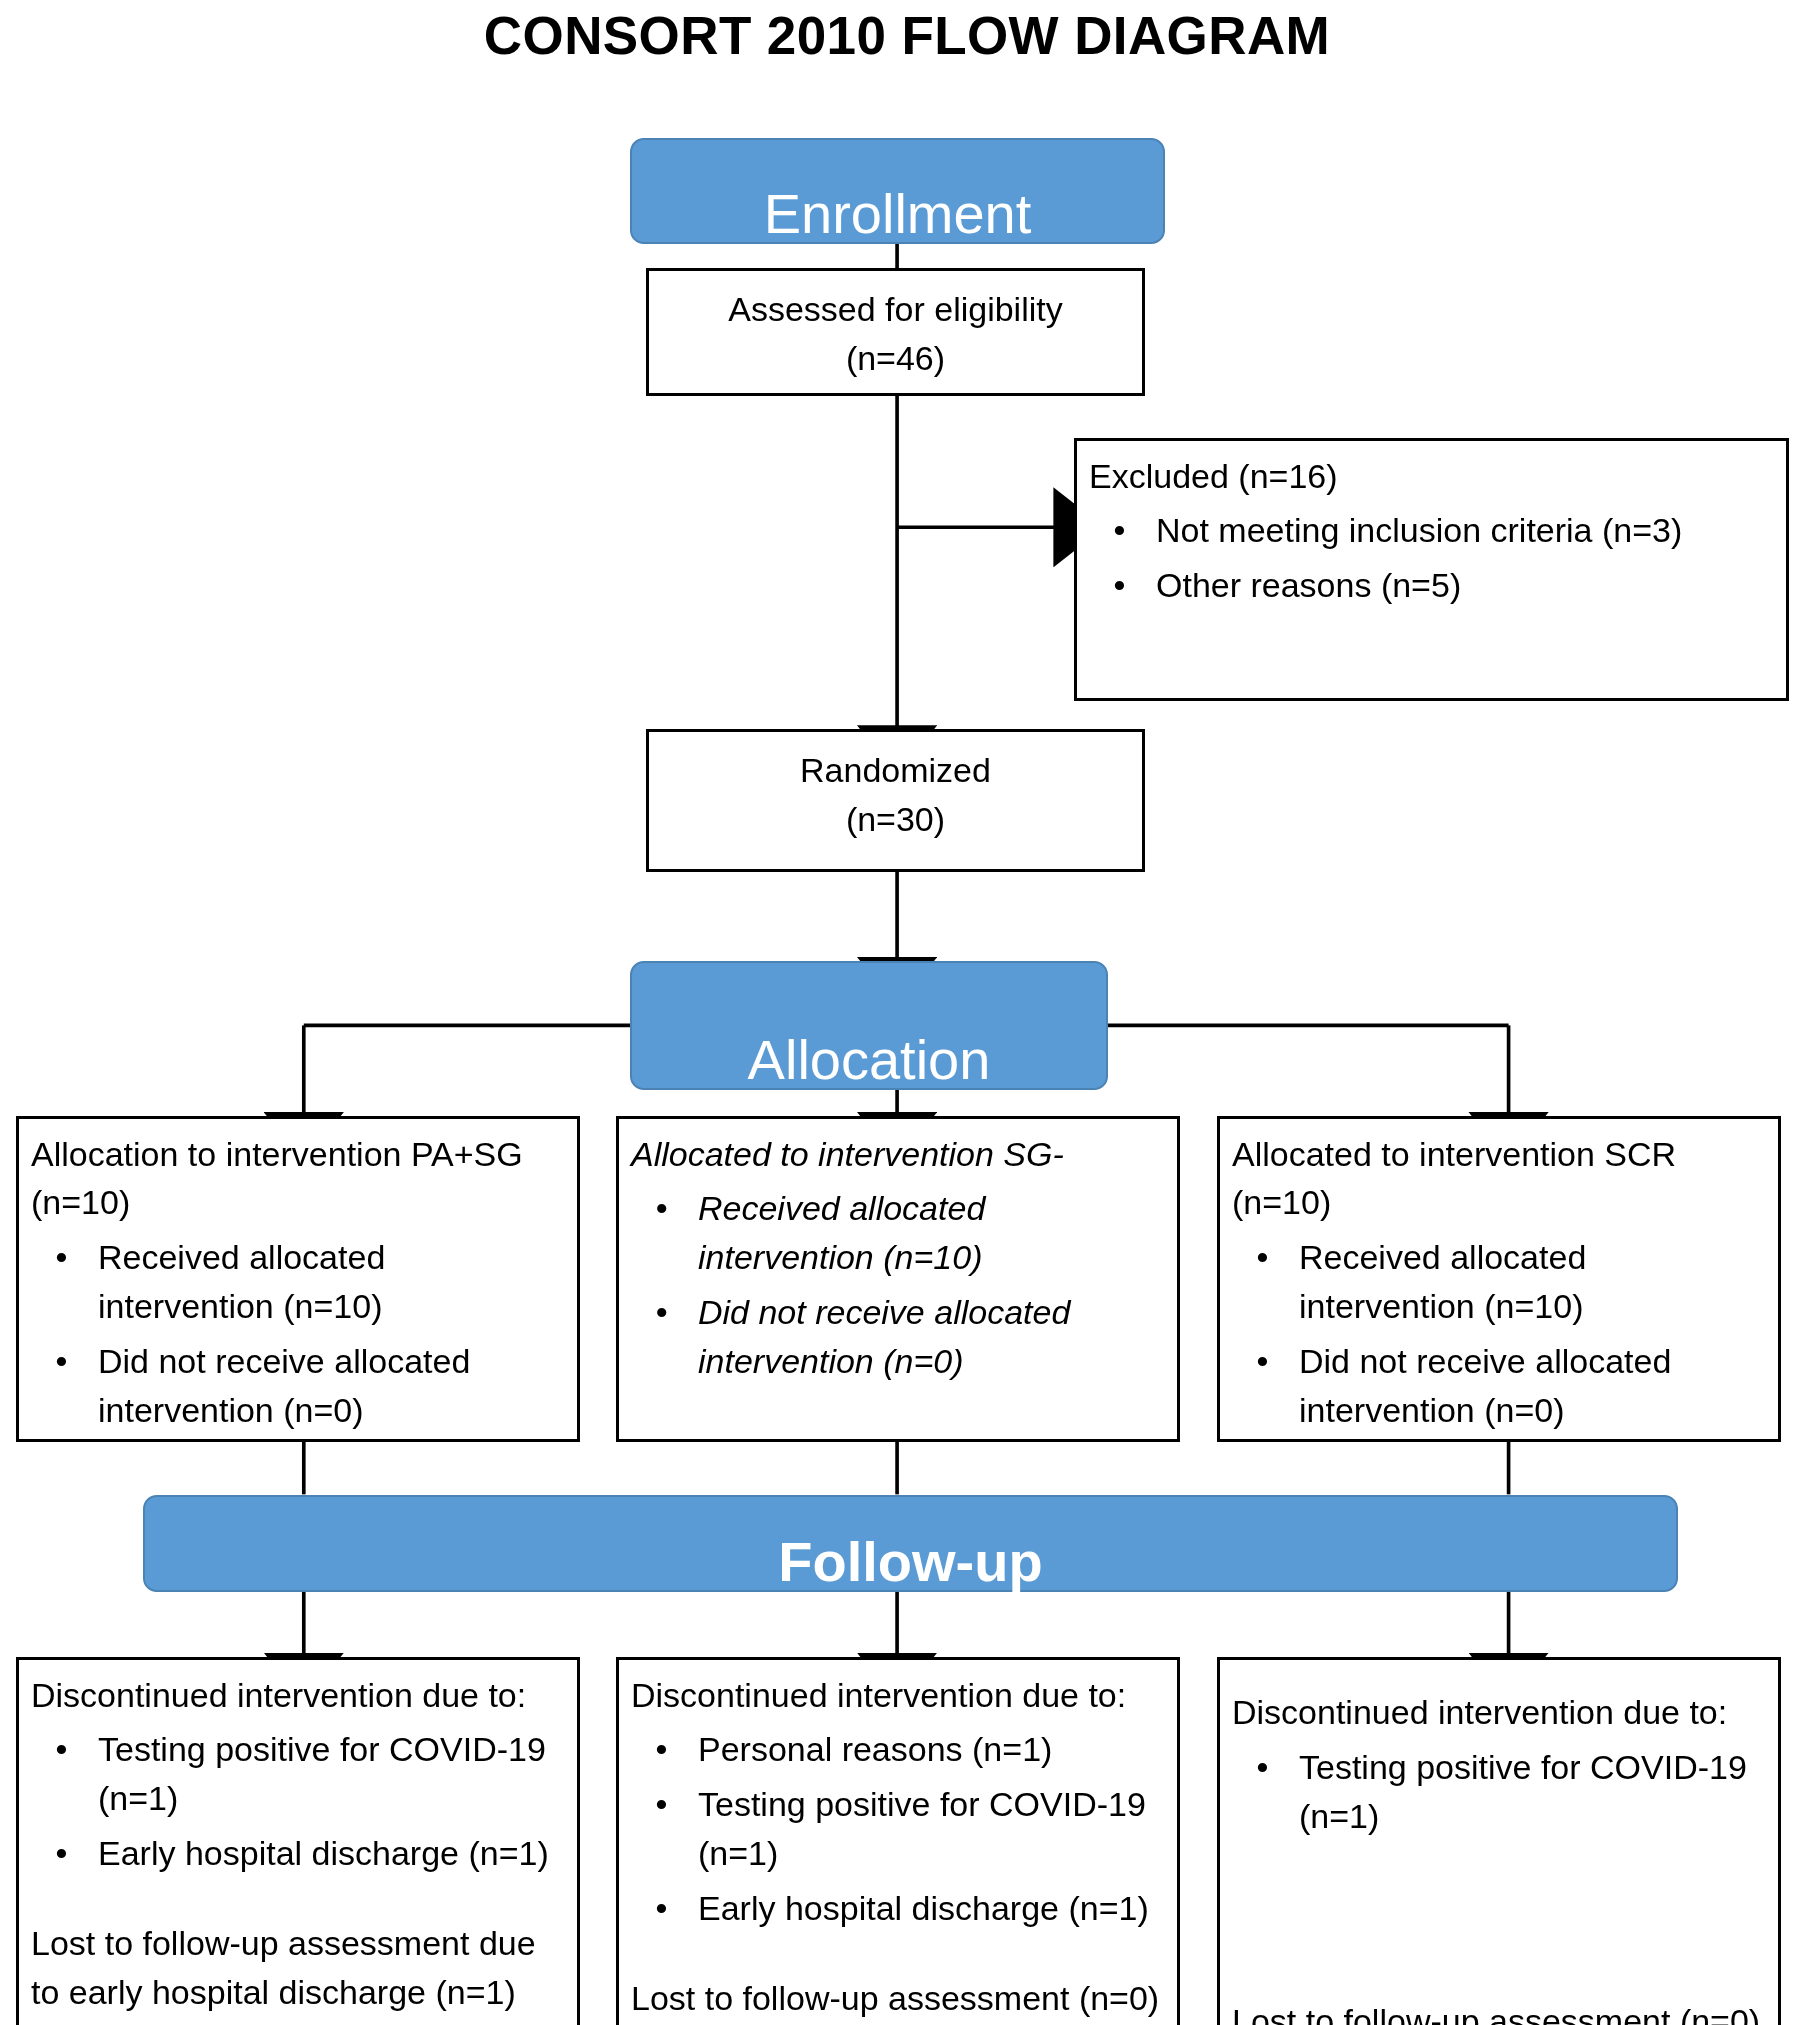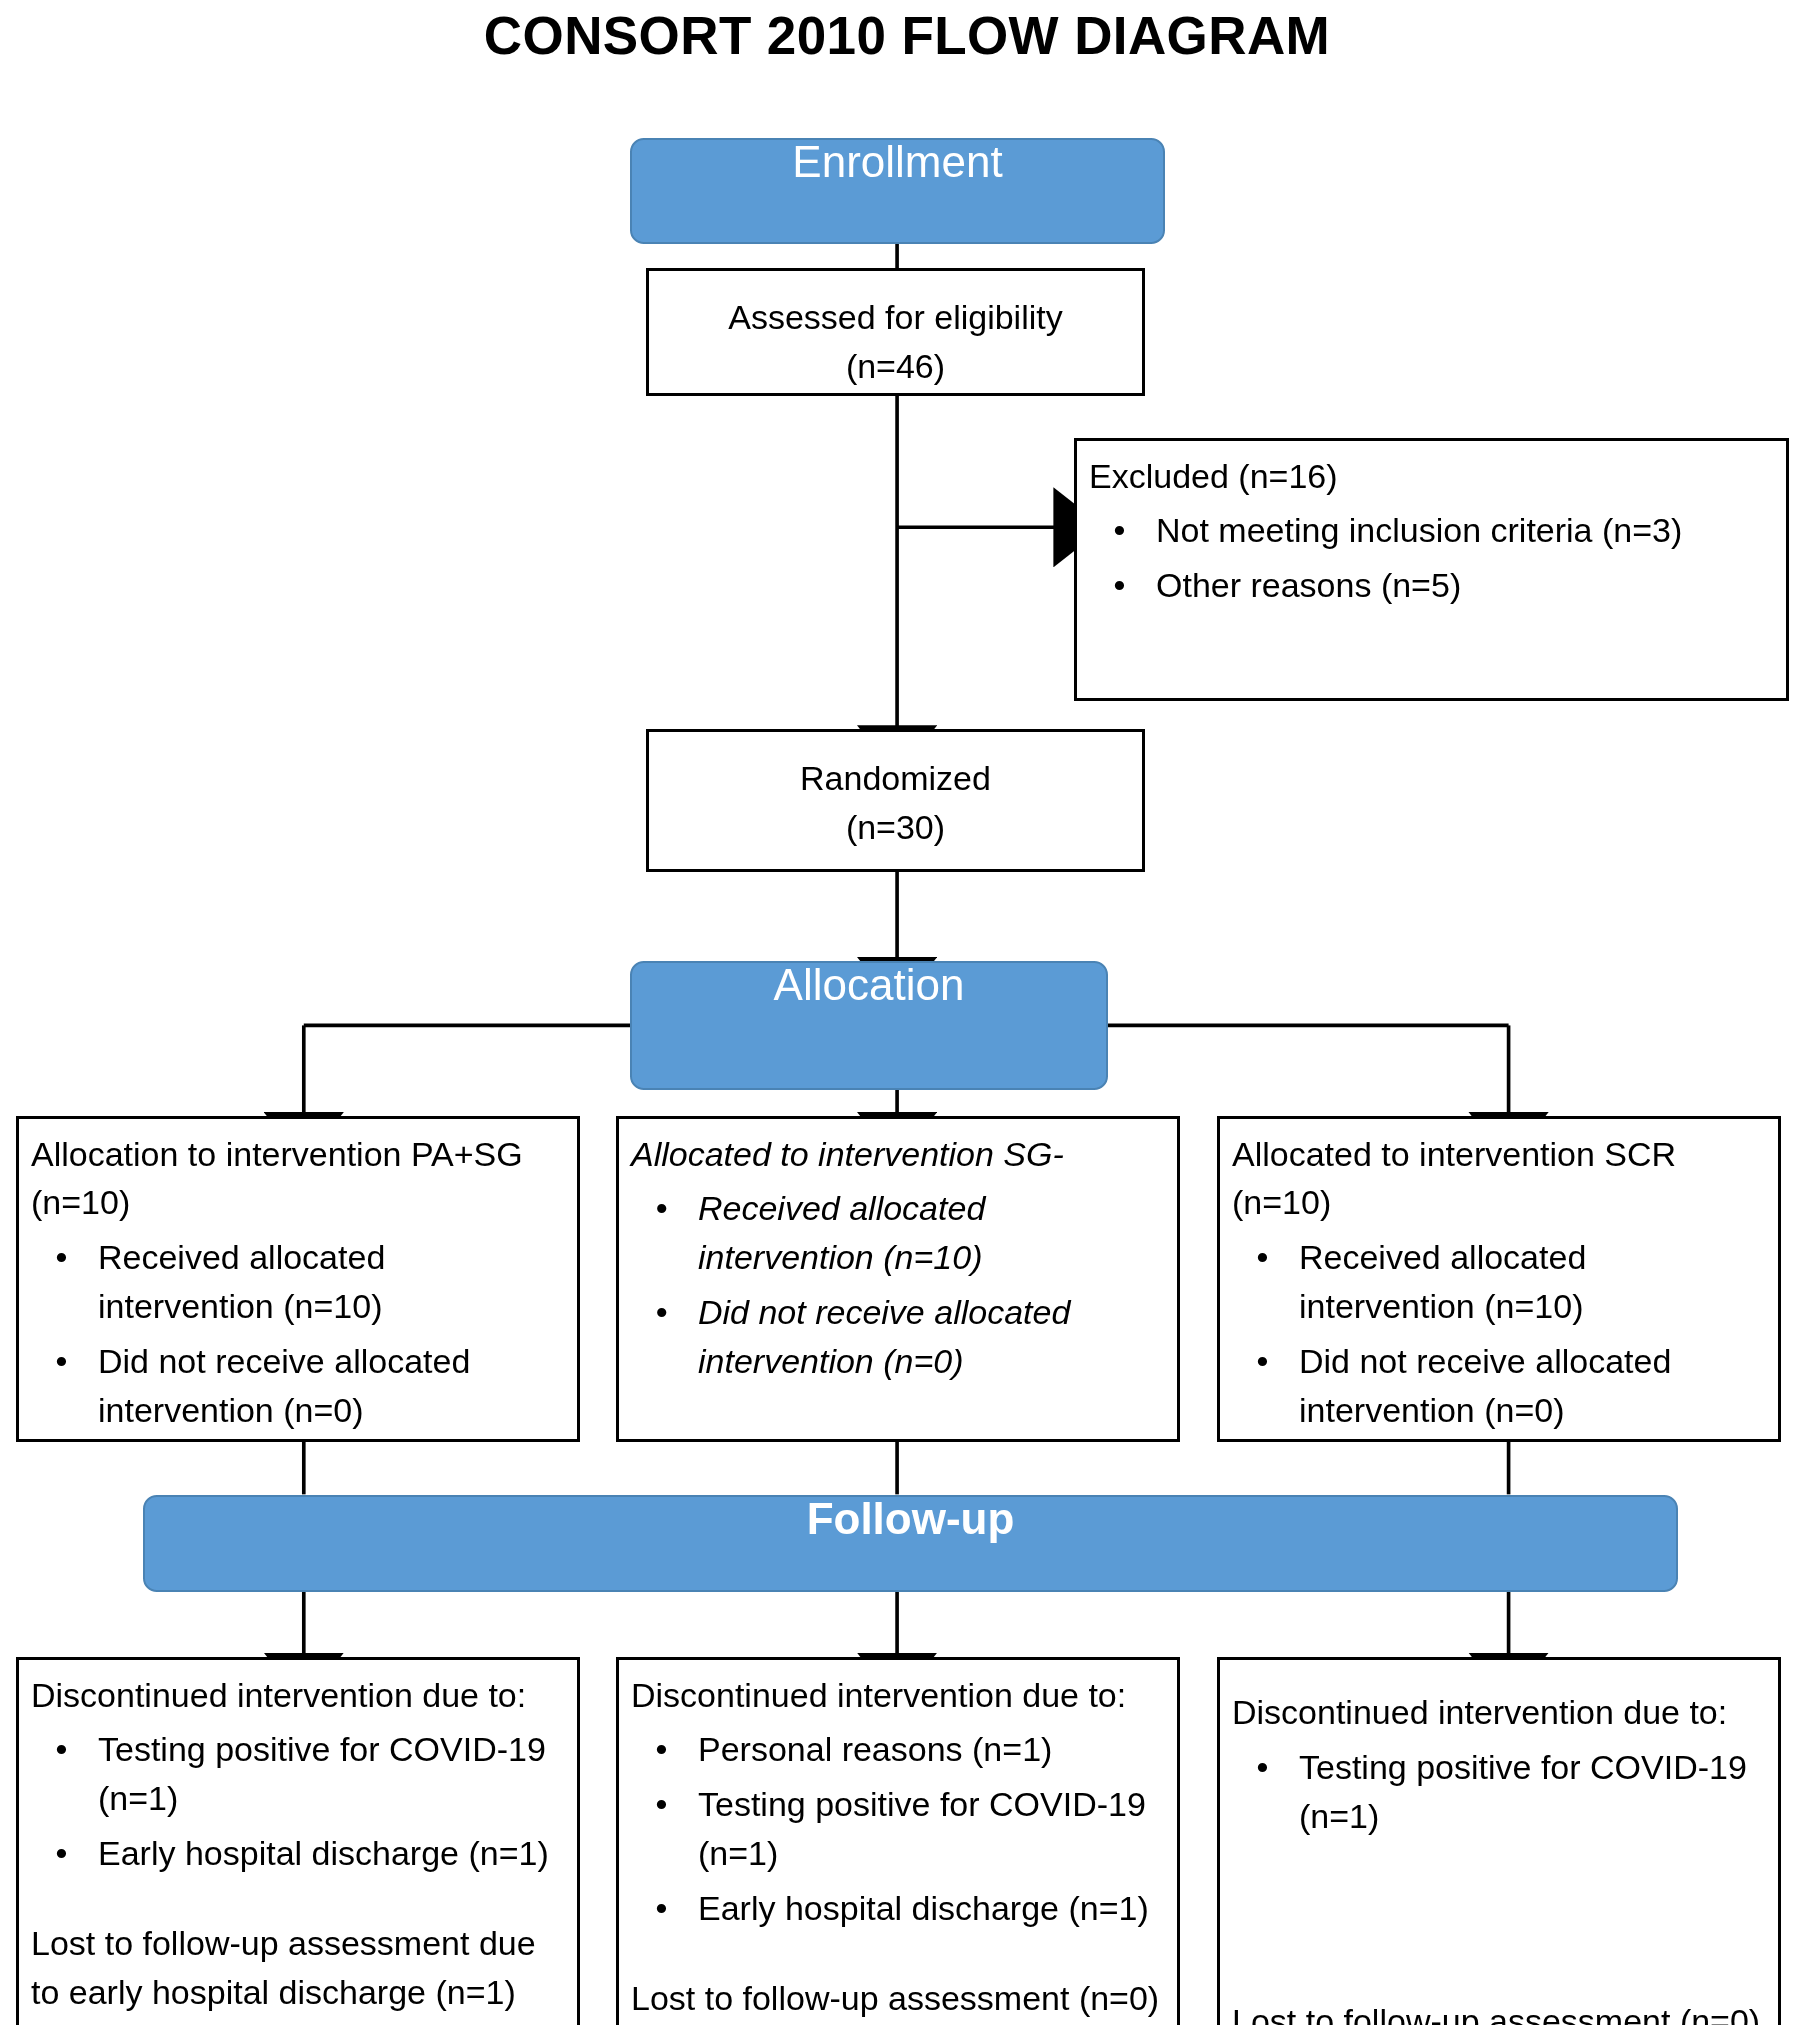--- a/index.html
+++ b/index.html
@@ -32,43 +32,43 @@
   }
   
   .banner{
     position:absolute;
     box-sizing:border-box;
     background:#5B9BD5;
     border:2.8px solid #4A83B4;
     border-radius:13.8px;
     color:#ffffff;
     display:flex;
-    align-items:flex-start;
+    align-items:flex-end;
     justify-content:center;
-    font-size:44px;
+    font-size:56px;
     line-height:1;
     z-index:3;
   }
   
   .box{
     position:absolute;
     box-sizing:border-box;
     background:#ffffff;
     border:3.6px solid #000000;
     color:#000000;
     font-size:34px;
     line-height:1.44;
     z-index:2;
   }
   .box .pad{
     padding:10.5px 12px 4px 12px;
   }
   .box.center .pad{
     text-align:center;
-    padding-top:22px;
+    padding-top:14px;
   }
   .head-line{ display:block; }
   ul.bul{
     list-style:none;
     margin:0;
     padding:0;
   }
   ul.bul > li{
     position:relative;
     padding-left:61px;

